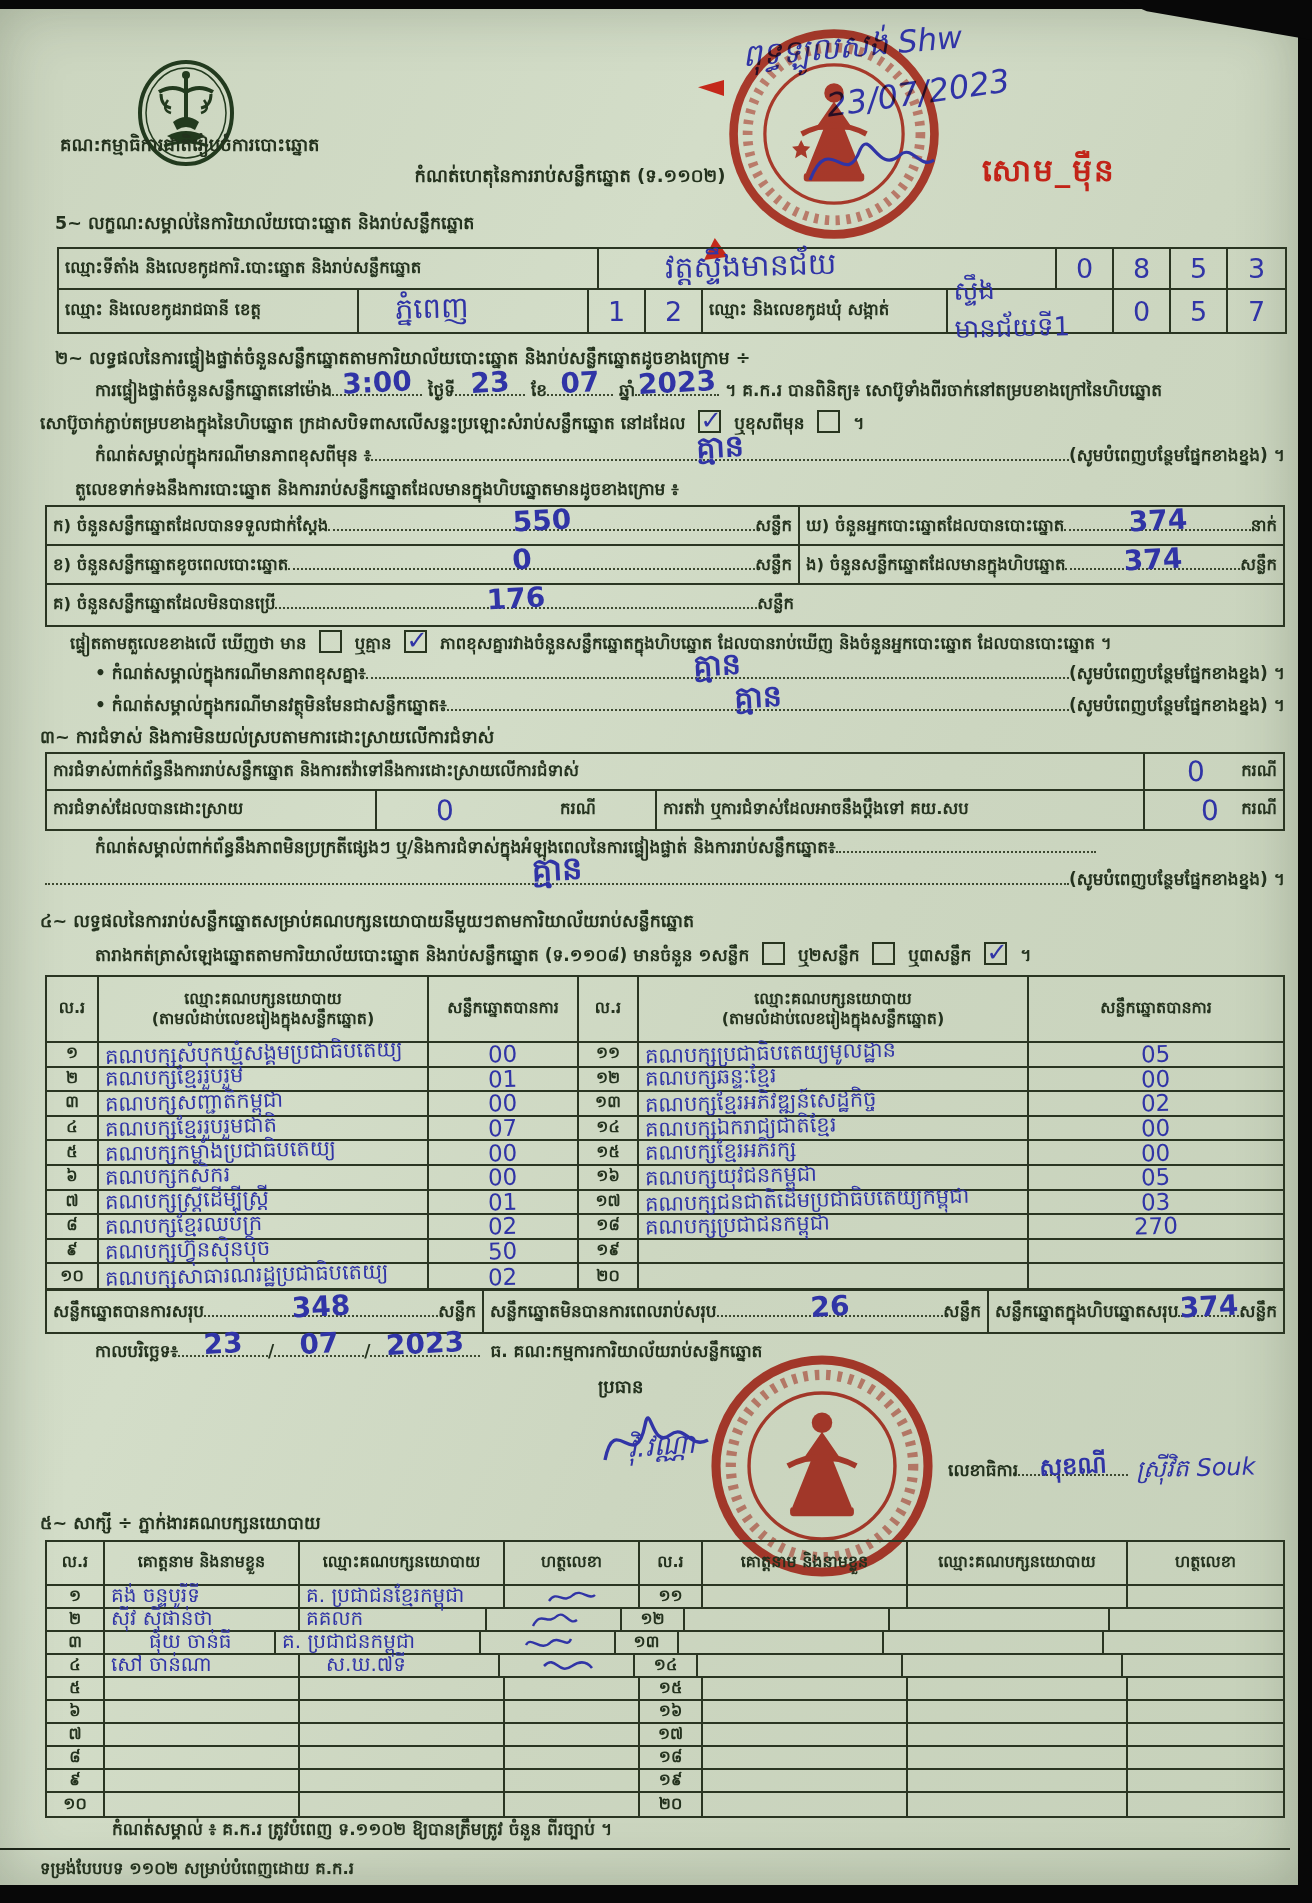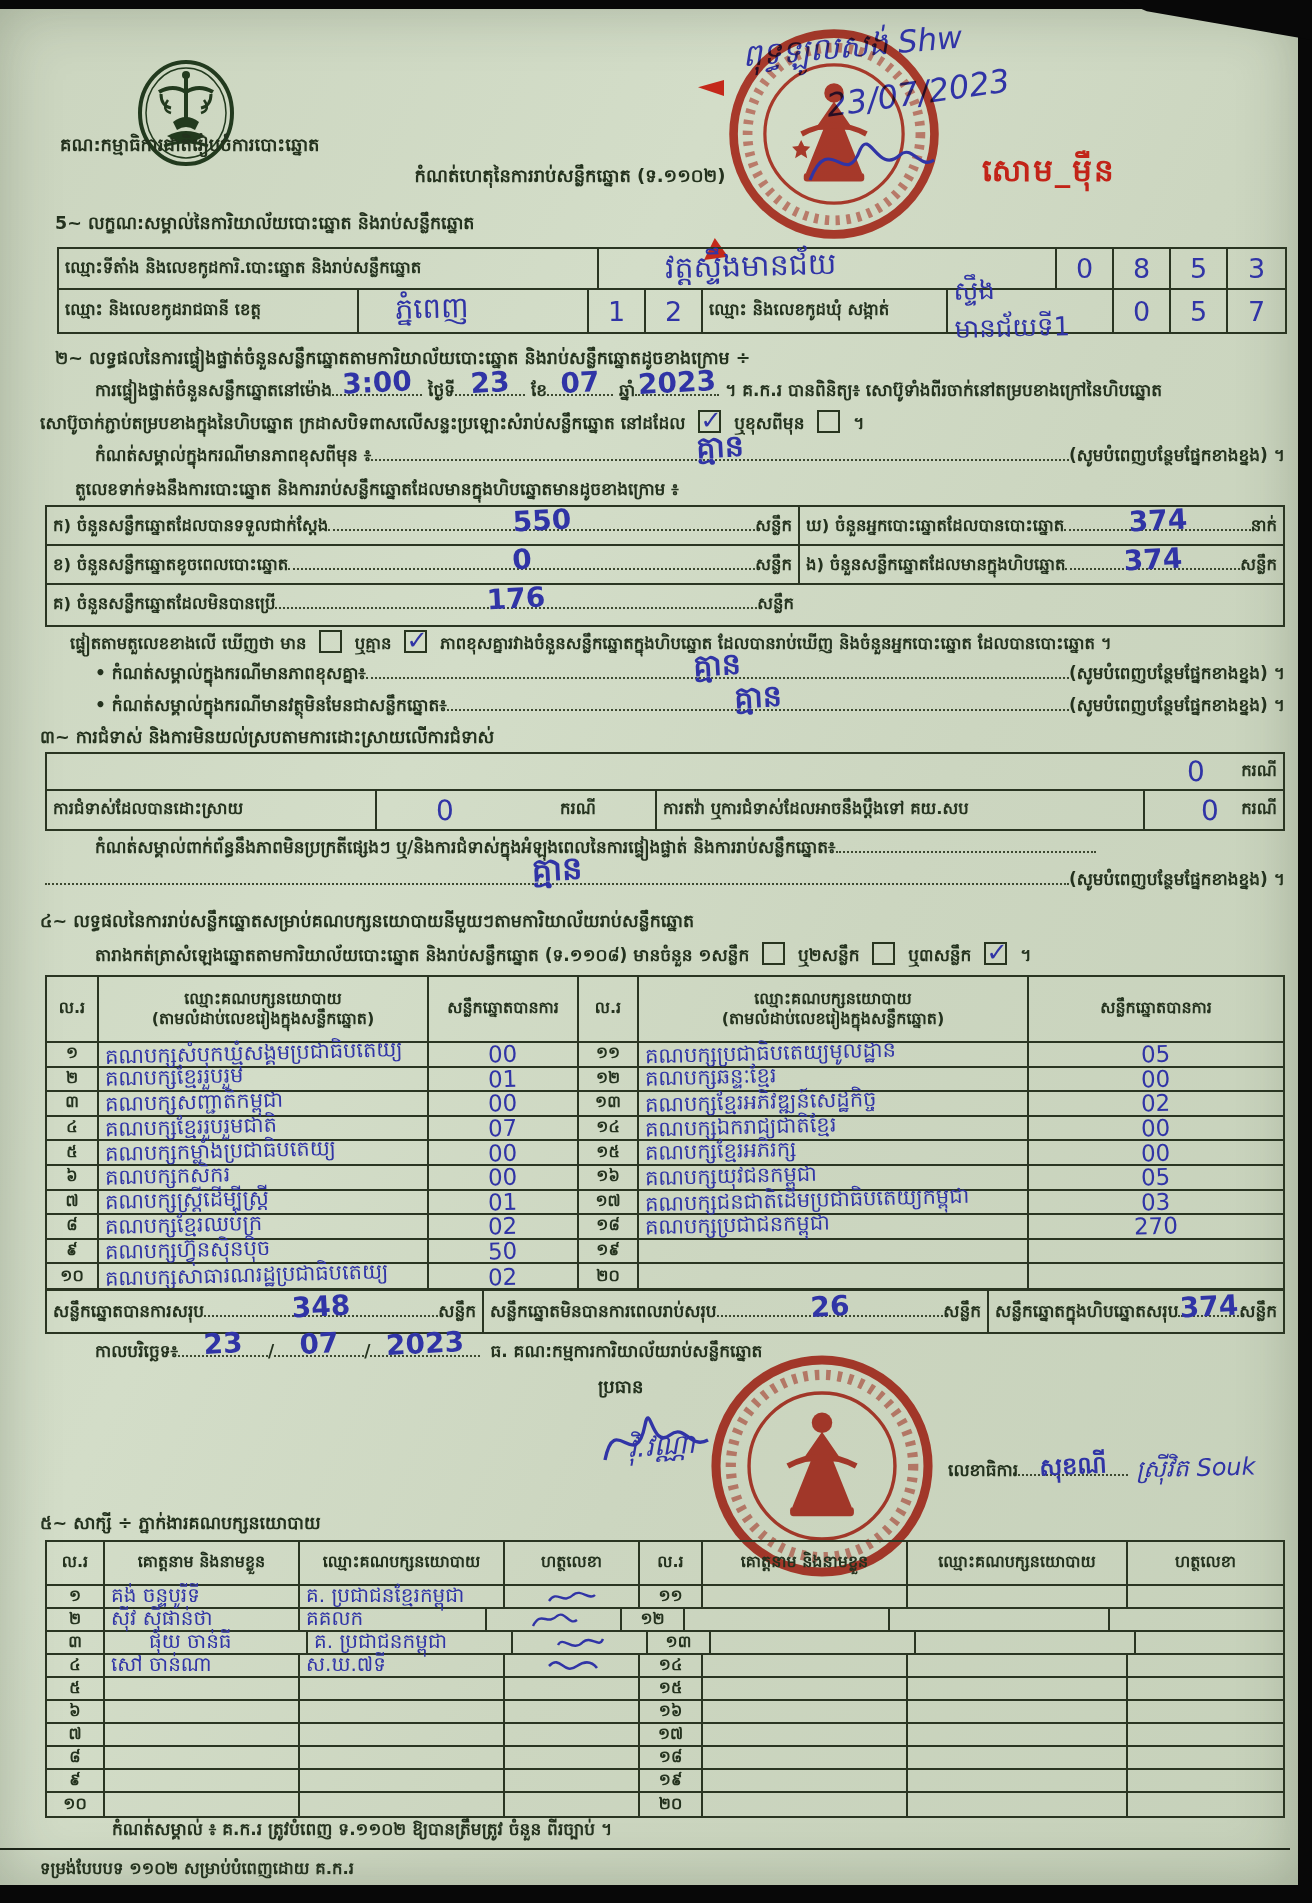--- a/index.html
+++ b/index.html
@@ -214,20 +214,21 @@
   <span class="lead" style="flex:1;">
       <span class="hwv" style="font-size:30px;">គ្មាន</span>
     </span>
   <span>(សូមបំពេញបន្ថែមផ្នែកខាងខ្នង) ។</span>
 </div>
 
 <div class="line printed sec" style="left:40px;top:726px;">៣~ ការជំទាស់ និងការមិនយល់ស្របតាមការដោះស្រាយលើការជំទាស់</div>
 
 <div class="tbl" style="left:45px;top:752px;width:1240px;">
   <div class="row rb" style="height:37px;">
+    <div class="c printed" style="width:1098px;font-size:16.5px;font-weight:600;">ការជំទាស់ពាក់ព័ន្ធនឹងការរាប់សន្លឹកឆ្នោត និងការតវ៉ាទៅនឹងការដោះស្រាយលើការជំទាស់</div>
     <div class="c printed" style="flex:1;font-size:16.5px;justify-content:flex-end;gap:14px;">
       <span class="hw" style="font-size:28px;margin-right:22px;">0</span>
       <span>ករណី</span>
     </div>
   </div>
   <div class="row" style="height:38px;">
     <div class="c printed" style="width:330px;font-size:16.5px;font-weight:600;">ការជំទាស់ដែលបានដោះស្រាយ</div>
     <div class="c printed" style="width:280px;font-size:16.5px;justify-content:space-around;">
       <span class="hw" style="font-size:28px;">0</span>
       <span>ករណី</span>
@@ -555,42 +556,42 @@
           <path d="M6,16 C14,0 20,16 30,6 C38,0 42,16 50,10" fill="none" stroke="#3034a6" stroke-width="2.4"></path>
         </svg>
       </div>
     <div class="c num" style="width:63px;">១២</div>
     <div class="c" style="width:205px;"></div>
     <div class="c" style="width:220px;"></div>
     <div class="c" style="flex:1;"></div>
   </div>
   <div class="row rb" style="height:23px;">
     <div class="c num" style="width:58px;">៣</div>
-    <div class="c" style="width:203px;padding-left:44px;">
+    <div class="c" style="width:171px;padding-left:44px;">
         <span class="hwsm">ផុំយ ចាន់ធី</span>
       </div>
     <div class="c" style="width:205px;">
         <span class="hwsm">គ. ប្រជាជនកម្ពុជា</span>
       </div>
     <div class="c" style="width:135px;justify-content:center;">
         <svg width="54" height="20" viewBox="0 0 54 20">
           <path d="M5,12 C10,2 20,20 30,9 C38,2 46,16 50,6" fill="none" stroke="#3034a6" stroke-width="2.4"></path>
         </svg>
       </div>
     <div class="c num" style="width:63px;">១៣</div>
     <div class="c" style="width:205px;"></div>
     <div class="c" style="width:220px;"></div>
     <div class="c" style="flex:1;"></div>
   </div>
   <div class="row rb" style="height:23px;">
     <div class="c num" style="width:58px;">៤</div>
     <div class="c" style="width:195px;">
         <span class="hwsm">សៅ ចាន់ណា</span>
       </div>
-    <div class="c" style="width:205px;">
+    <div class="c" style="width:180px;margin-left:20px;">
         <span class="hwsm">ស.ឃ.៧ទី</span>
       </div>
     <div class="c" style="width:135px;justify-content:center;">
         <svg width="54" height="20" viewBox="0 0 54 20">
           <path d="M4,10 C16,-2 18,20 32,10 Q44,2 52,12" fill="none" stroke="#3034a6" stroke-width="2.6"></path>
         </svg>
       </div>
     <div class="c num" style="width:63px;">១៤</div>
     <div class="c" style="width:205px;"></div>
     <div class="c" style="width:220px;"></div>

